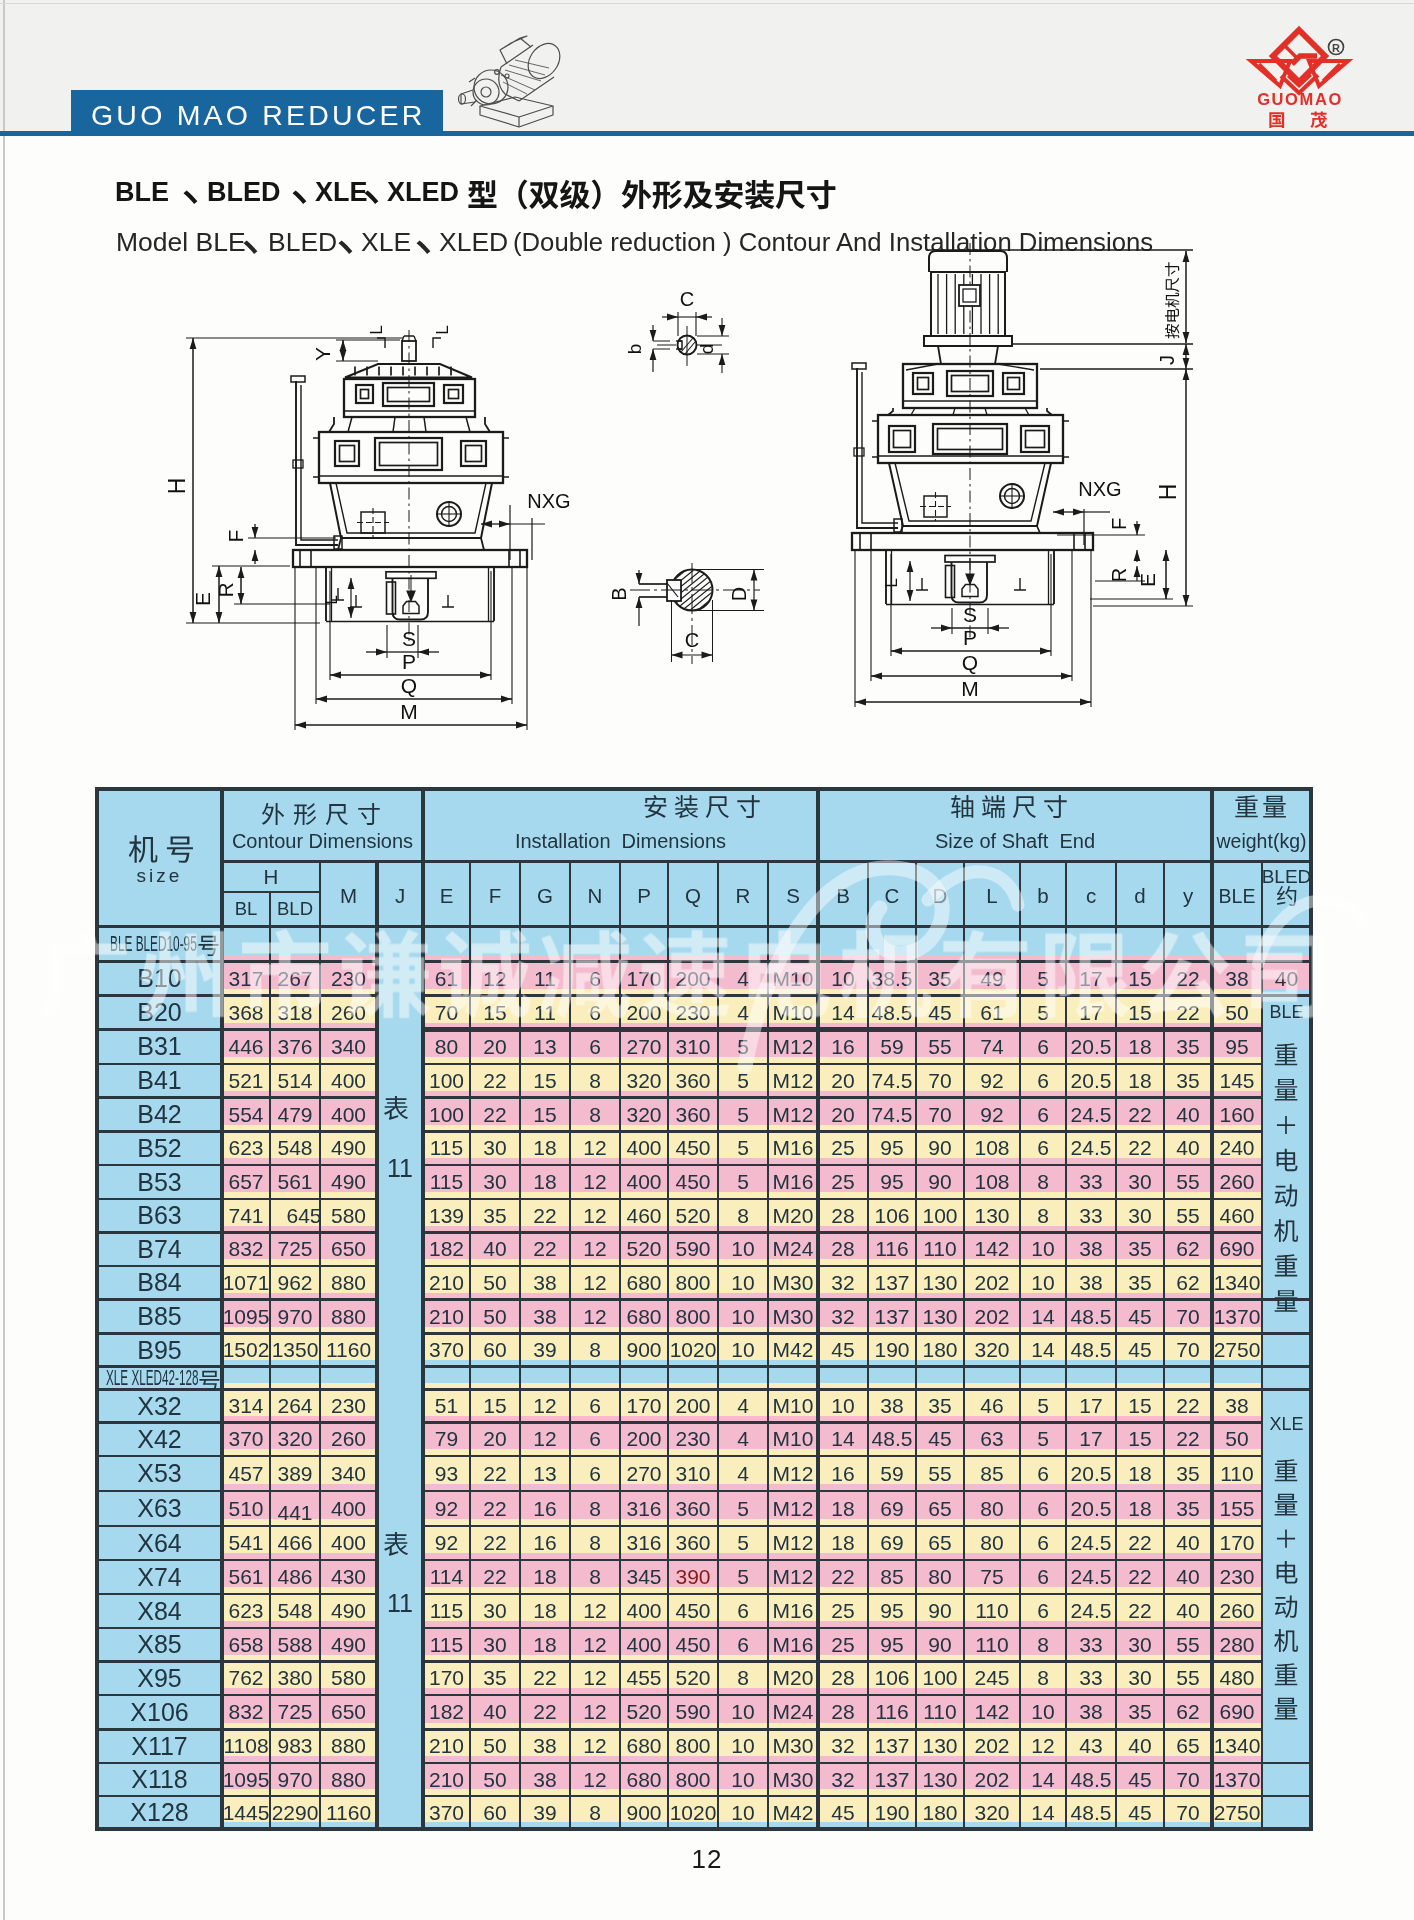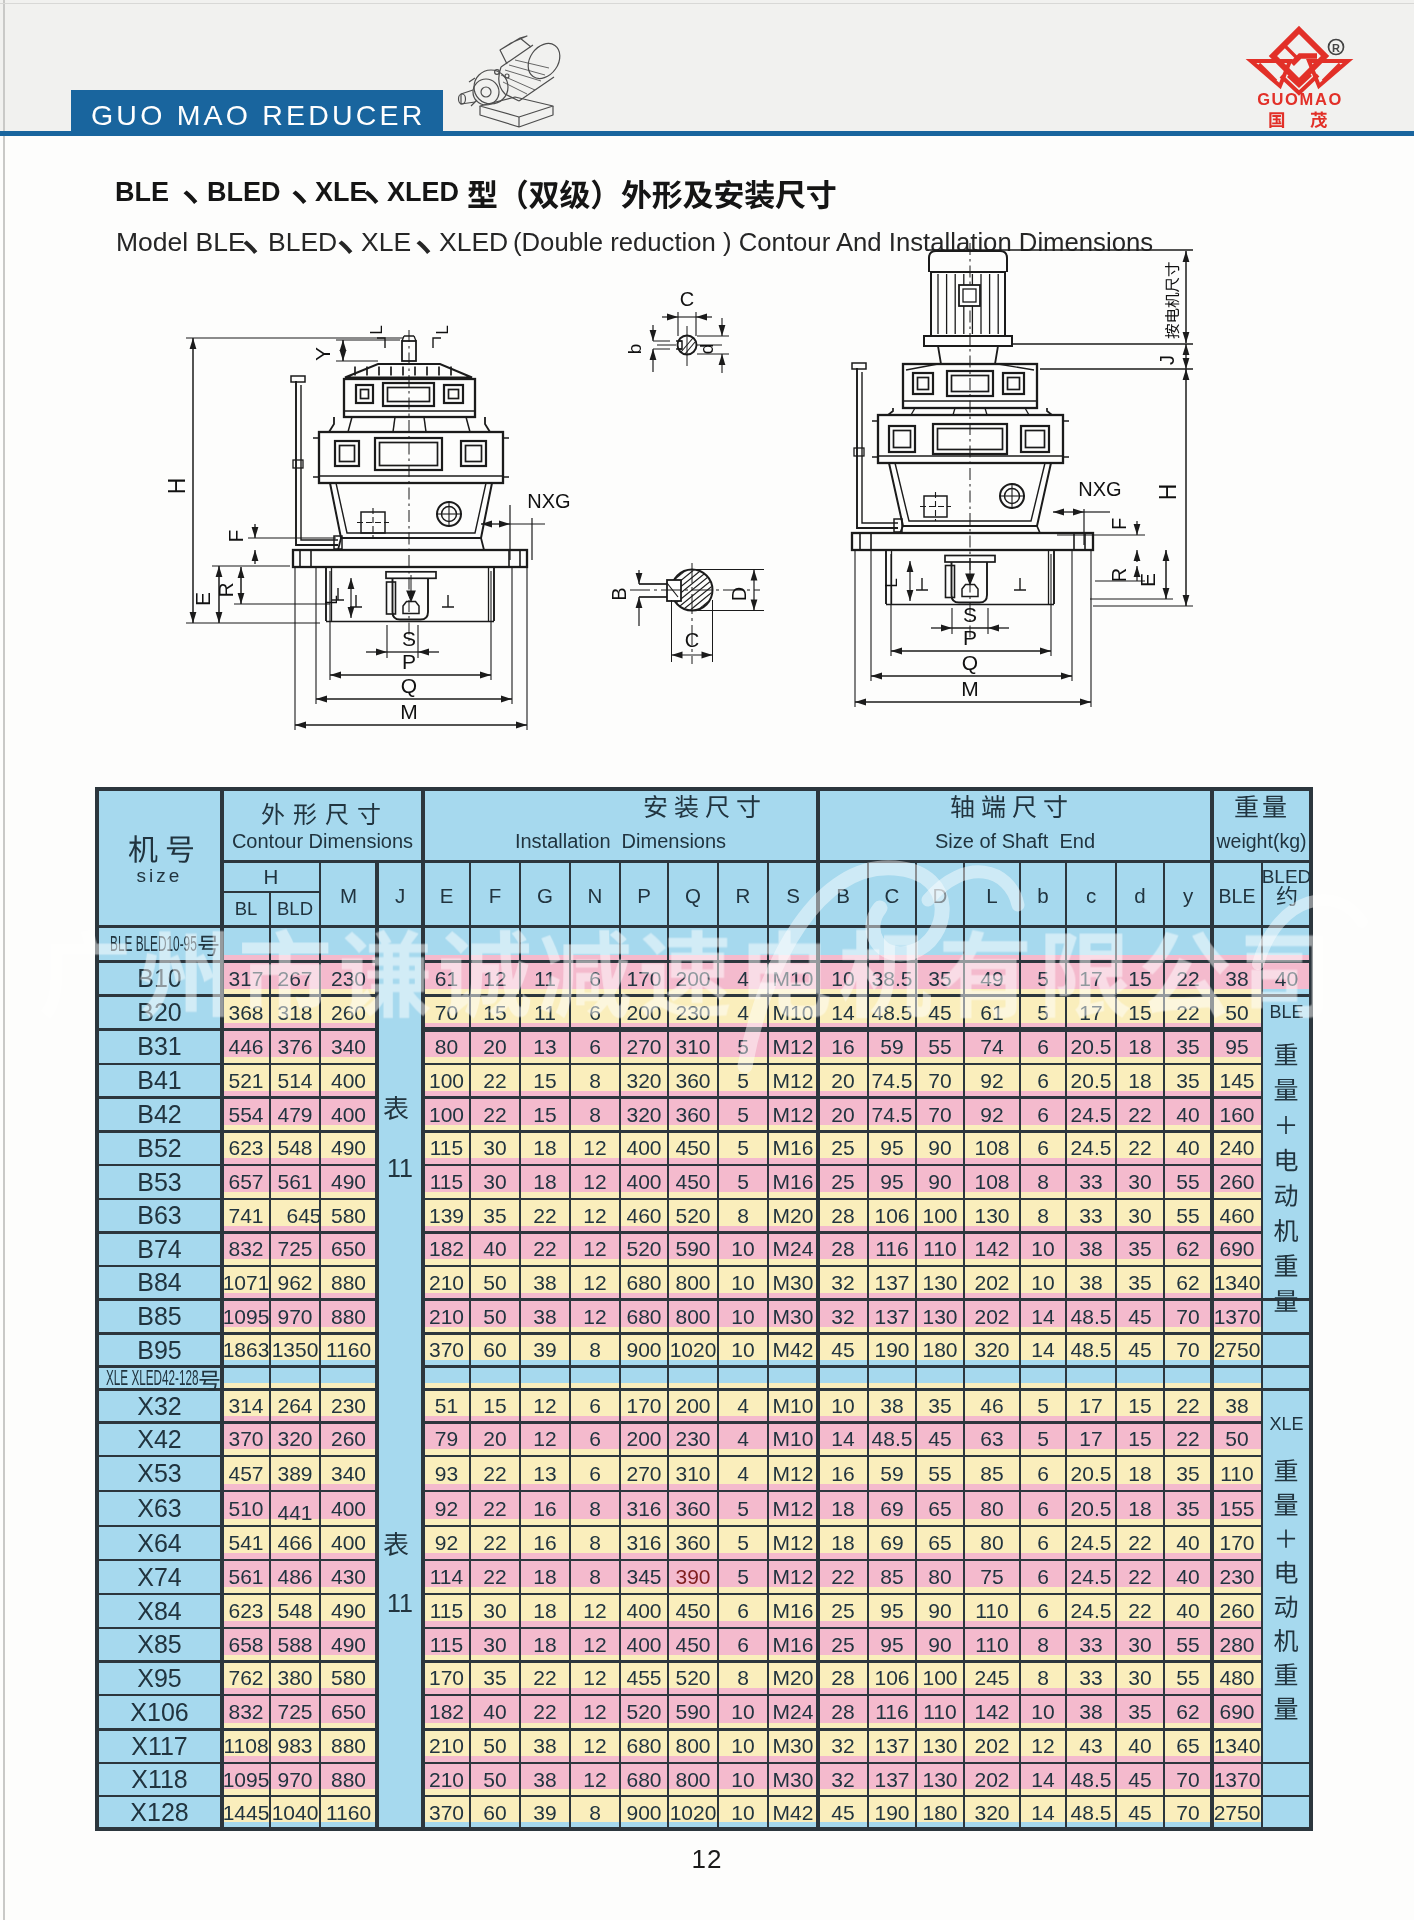--- a/index.html
+++ b/index.html
@@ -505,21 +505,21 @@
 <div style="position:absolute;left:818.0px;top:1299.5px;width:50.0px;height:34.0px;display:flex;align-items:center;justify-content:center;font:400 21.0px 'Liberation Sans',sans-serif;color:#21343f;letter-spacing:0.0px;white-space:pre">32</div>
 <div style="position:absolute;left:868.0px;top:1299.5px;width:48.0px;height:34.0px;display:flex;align-items:center;justify-content:center;font:400 21.0px 'Liberation Sans',sans-serif;color:#21343f;letter-spacing:0.0px;white-space:pre">137</div>
 <div style="position:absolute;left:916.0px;top:1299.5px;width:48.0px;height:34.0px;display:flex;align-items:center;justify-content:center;font:400 21.0px 'Liberation Sans',sans-serif;color:#21343f;letter-spacing:0.0px;white-space:pre">130</div>
 <div style="position:absolute;left:964.0px;top:1299.5px;width:56.0px;height:34.0px;display:flex;align-items:center;justify-content:center;font:400 21.0px 'Liberation Sans',sans-serif;color:#21343f;letter-spacing:0.0px;white-space:pre">202</div>
 <div style="position:absolute;left:1020.0px;top:1299.5px;width:46.0px;height:34.0px;display:flex;align-items:center;justify-content:center;font:400 21.0px 'Liberation Sans',sans-serif;color:#21343f;letter-spacing:0.0px;white-space:pre">14</div>
 <div style="position:absolute;left:1066.0px;top:1299.5px;width:50.0px;height:34.0px;display:flex;align-items:center;justify-content:center;font:400 21.0px 'Liberation Sans',sans-serif;color:#21343f;letter-spacing:0.0px;white-space:pre">48.5</div>
 <div style="position:absolute;left:1116.0px;top:1299.5px;width:48.0px;height:34.0px;display:flex;align-items:center;justify-content:center;font:400 21.0px 'Liberation Sans',sans-serif;color:#21343f;letter-spacing:0.0px;white-space:pre">45</div>
 <div style="position:absolute;left:1164.0px;top:1299.5px;width:48.0px;height:34.0px;display:flex;align-items:center;justify-content:center;font:400 21.0px 'Liberation Sans',sans-serif;color:#21343f;letter-spacing:0.0px;white-space:pre">70</div>
 <div style="position:absolute;left:1212.0px;top:1299.5px;width:50.0px;height:34.0px;display:flex;align-items:center;justify-content:center;font:400 21.0px 'Liberation Sans',sans-serif;color:#21343f;letter-spacing:0.0px;white-space:pre">1370</div>
 <div style="position:absolute;left:97.0px;top:1333.5px;width:125.0px;height:33.0px;display:flex;align-items:center;justify-content:center;font:400 25.0px 'Liberation Sans',sans-serif;color:#21343f;letter-spacing:0.0px;white-space:pre">B95</div>
-<div style="position:absolute;left:222.0px;top:1333.5px;width:48.0px;height:33.0px;display:flex;align-items:center;justify-content:center;font:400 21.0px 'Liberation Sans',sans-serif;color:#21343f;letter-spacing:0.0px;white-space:pre">1863</div>
+<div style="position:absolute;left:222.0px;top:1333.5px;width:48.0px;height:33.0px;display:flex;align-items:center;justify-content:center;font:400 21.0px 'Liberation Sans',sans-serif;color:#21343f;letter-spacing:0.0px;white-space:pre">1502</div>
 <div style="position:absolute;left:270.0px;top:1333.5px;width:50.0px;height:33.0px;display:flex;align-items:center;justify-content:center;font:400 21.0px 'Liberation Sans',sans-serif;color:#21343f;letter-spacing:0.0px;white-space:pre">1350</div>
 <div style="position:absolute;left:320.0px;top:1333.5px;width:57.0px;height:33.0px;display:flex;align-items:center;justify-content:center;font:400 21.0px 'Liberation Sans',sans-serif;color:#21343f;letter-spacing:0.0px;white-space:pre">1160</div>
 <div style="position:absolute;left:423.0px;top:1333.5px;width:47.0px;height:33.0px;display:flex;align-items:center;justify-content:center;font:400 21.0px 'Liberation Sans',sans-serif;color:#21343f;letter-spacing:0.0px;white-space:pre">370</div>
 <div style="position:absolute;left:470.0px;top:1333.5px;width:50.0px;height:33.0px;display:flex;align-items:center;justify-content:center;font:400 21.0px 'Liberation Sans',sans-serif;color:#21343f;letter-spacing:0.0px;white-space:pre">60</div>
 <div style="position:absolute;left:520.0px;top:1333.5px;width:50.0px;height:33.0px;display:flex;align-items:center;justify-content:center;font:400 21.0px 'Liberation Sans',sans-serif;color:#21343f;letter-spacing:0.0px;white-space:pre">39</div>
 <div style="position:absolute;left:570.0px;top:1333.5px;width:50.0px;height:33.0px;display:flex;align-items:center;justify-content:center;font:400 21.0px 'Liberation Sans',sans-serif;color:#21343f;letter-spacing:0.0px;white-space:pre">8</div>
 <div style="position:absolute;left:620.0px;top:1333.5px;width:48.0px;height:33.0px;display:flex;align-items:center;justify-content:center;font:400 21.0px 'Liberation Sans',sans-serif;color:#21343f;letter-spacing:0.0px;white-space:pre">900</div>
 <div style="position:absolute;left:668.0px;top:1333.5px;width:50.0px;height:33.0px;display:flex;align-items:center;justify-content:center;font:400 21.0px 'Liberation Sans',sans-serif;color:#21343f;letter-spacing:0.0px;white-space:pre">1020</div>
 <div style="position:absolute;left:718.0px;top:1333.5px;width:50.0px;height:33.0px;display:flex;align-items:center;justify-content:center;font:400 21.0px 'Liberation Sans',sans-serif;color:#21343f;letter-spacing:0.0px;white-space:pre">10</div>
 <div style="position:absolute;left:768.0px;top:1333.5px;width:50.0px;height:33.0px;display:flex;align-items:center;justify-content:center;font:400 21.0px 'Liberation Sans',sans-serif;color:#21343f;letter-spacing:0.0px;white-space:pre">M42</div>
@@ -779,21 +779,21 @@
 <div style="position:absolute;left:868.0px;top:1763.0px;width:48.0px;height:33.0px;display:flex;align-items:center;justify-content:center;font:400 21.0px 'Liberation Sans',sans-serif;color:#21343f;letter-spacing:0.0px;white-space:pre">137</div>
 <div style="position:absolute;left:916.0px;top:1763.0px;width:48.0px;height:33.0px;display:flex;align-items:center;justify-content:center;font:400 21.0px 'Liberation Sans',sans-serif;color:#21343f;letter-spacing:0.0px;white-space:pre">130</div>
 <div style="position:absolute;left:964.0px;top:1763.0px;width:56.0px;height:33.0px;display:flex;align-items:center;justify-content:center;font:400 21.0px 'Liberation Sans',sans-serif;color:#21343f;letter-spacing:0.0px;white-space:pre">202</div>
 <div style="position:absolute;left:1020.0px;top:1763.0px;width:46.0px;height:33.0px;display:flex;align-items:center;justify-content:center;font:400 21.0px 'Liberation Sans',sans-serif;color:#21343f;letter-spacing:0.0px;white-space:pre">14</div>
 <div style="position:absolute;left:1066.0px;top:1763.0px;width:50.0px;height:33.0px;display:flex;align-items:center;justify-content:center;font:400 21.0px 'Liberation Sans',sans-serif;color:#21343f;letter-spacing:0.0px;white-space:pre">48.5</div>
 <div style="position:absolute;left:1116.0px;top:1763.0px;width:48.0px;height:33.0px;display:flex;align-items:center;justify-content:center;font:400 21.0px 'Liberation Sans',sans-serif;color:#21343f;letter-spacing:0.0px;white-space:pre">45</div>
 <div style="position:absolute;left:1164.0px;top:1763.0px;width:48.0px;height:33.0px;display:flex;align-items:center;justify-content:center;font:400 21.0px 'Liberation Sans',sans-serif;color:#21343f;letter-spacing:0.0px;white-space:pre">70</div>
 <div style="position:absolute;left:1212.0px;top:1763.0px;width:50.0px;height:33.0px;display:flex;align-items:center;justify-content:center;font:400 21.0px 'Liberation Sans',sans-serif;color:#21343f;letter-spacing:0.0px;white-space:pre">1370</div>
 <div style="position:absolute;left:97.0px;top:1796.0px;width:125.0px;height:33.0px;display:flex;align-items:center;justify-content:center;font:400 25.0px 'Liberation Sans',sans-serif;color:#21343f;letter-spacing:0.0px;white-space:pre">X128</div>
 <div style="position:absolute;left:222.0px;top:1796.0px;width:48.0px;height:33.0px;display:flex;align-items:center;justify-content:center;font:400 21.0px 'Liberation Sans',sans-serif;color:#21343f;letter-spacing:0.0px;white-space:pre">1445</div>
-<div style="position:absolute;left:270.0px;top:1796.0px;width:50.0px;height:33.0px;display:flex;align-items:center;justify-content:center;font:400 21.0px 'Liberation Sans',sans-serif;color:#21343f;letter-spacing:0.0px;white-space:pre">1040</div>
+<div style="position:absolute;left:270.0px;top:1796.0px;width:50.0px;height:33.0px;display:flex;align-items:center;justify-content:center;font:400 21.0px 'Liberation Sans',sans-serif;color:#21343f;letter-spacing:0.0px;white-space:pre">2290</div>
 <div style="position:absolute;left:320.0px;top:1796.0px;width:57.0px;height:33.0px;display:flex;align-items:center;justify-content:center;font:400 21.0px 'Liberation Sans',sans-serif;color:#21343f;letter-spacing:0.0px;white-space:pre">1160</div>
 <div style="position:absolute;left:423.0px;top:1796.0px;width:47.0px;height:33.0px;display:flex;align-items:center;justify-content:center;font:400 21.0px 'Liberation Sans',sans-serif;color:#21343f;letter-spacing:0.0px;white-space:pre">370</div>
 <div style="position:absolute;left:470.0px;top:1796.0px;width:50.0px;height:33.0px;display:flex;align-items:center;justify-content:center;font:400 21.0px 'Liberation Sans',sans-serif;color:#21343f;letter-spacing:0.0px;white-space:pre">60</div>
 <div style="position:absolute;left:520.0px;top:1796.0px;width:50.0px;height:33.0px;display:flex;align-items:center;justify-content:center;font:400 21.0px 'Liberation Sans',sans-serif;color:#21343f;letter-spacing:0.0px;white-space:pre">39</div>
 <div style="position:absolute;left:570.0px;top:1796.0px;width:50.0px;height:33.0px;display:flex;align-items:center;justify-content:center;font:400 21.0px 'Liberation Sans',sans-serif;color:#21343f;letter-spacing:0.0px;white-space:pre">8</div>
 <div style="position:absolute;left:620.0px;top:1796.0px;width:48.0px;height:33.0px;display:flex;align-items:center;justify-content:center;font:400 21.0px 'Liberation Sans',sans-serif;color:#21343f;letter-spacing:0.0px;white-space:pre">900</div>
 <div style="position:absolute;left:668.0px;top:1796.0px;width:50.0px;height:33.0px;display:flex;align-items:center;justify-content:center;font:400 21.0px 'Liberation Sans',sans-serif;color:#21343f;letter-spacing:0.0px;white-space:pre">1020</div>
 <div style="position:absolute;left:718.0px;top:1796.0px;width:50.0px;height:33.0px;display:flex;align-items:center;justify-content:center;font:400 21.0px 'Liberation Sans',sans-serif;color:#21343f;letter-spacing:0.0px;white-space:pre">10</div>
 <div style="position:absolute;left:768.0px;top:1796.0px;width:50.0px;height:33.0px;display:flex;align-items:center;justify-content:center;font:400 21.0px 'Liberation Sans',sans-serif;color:#21343f;letter-spacing:0.0px;white-space:pre">M42</div>
 <div style="position:absolute;left:818.0px;top:1796.0px;width:50.0px;height:33.0px;display:flex;align-items:center;justify-content:center;font:400 21.0px 'Liberation Sans',sans-serif;color:#21343f;letter-spacing:0.0px;white-space:pre">45</div>

